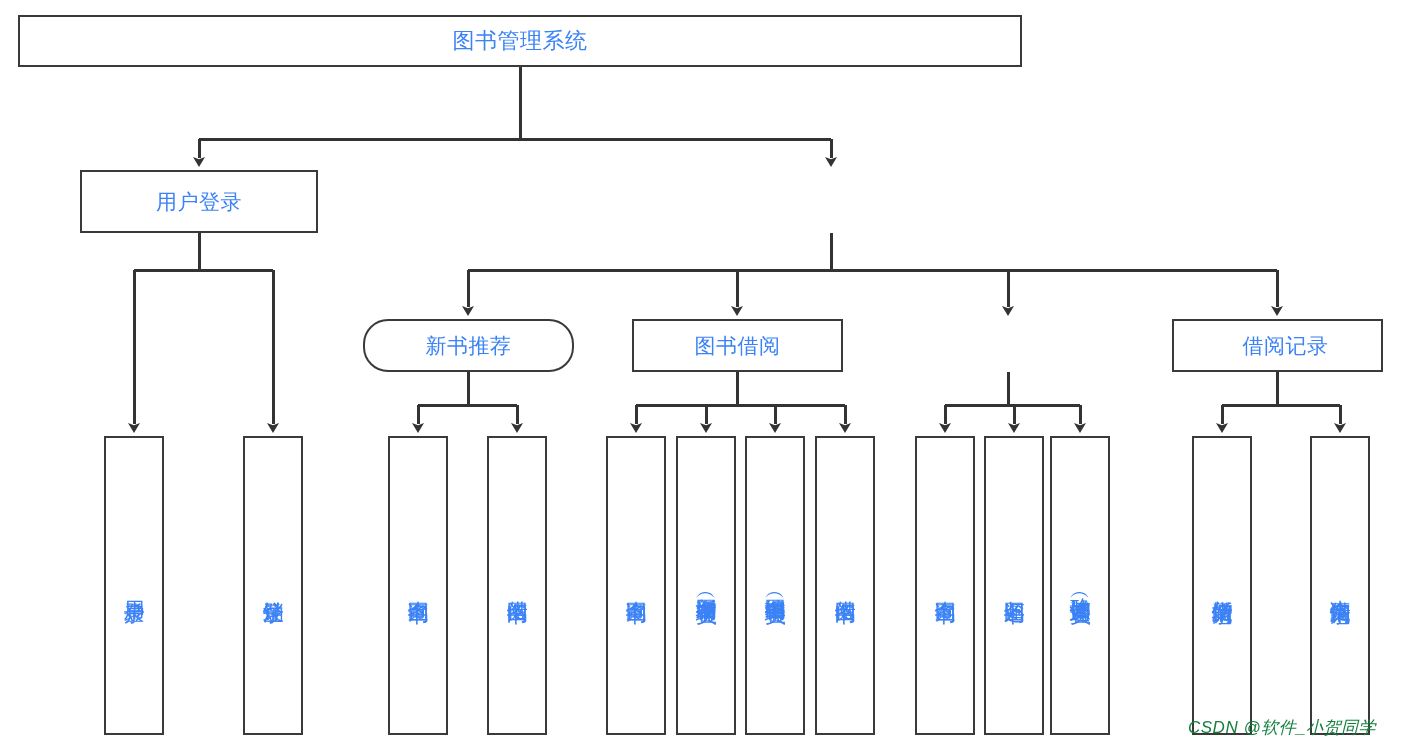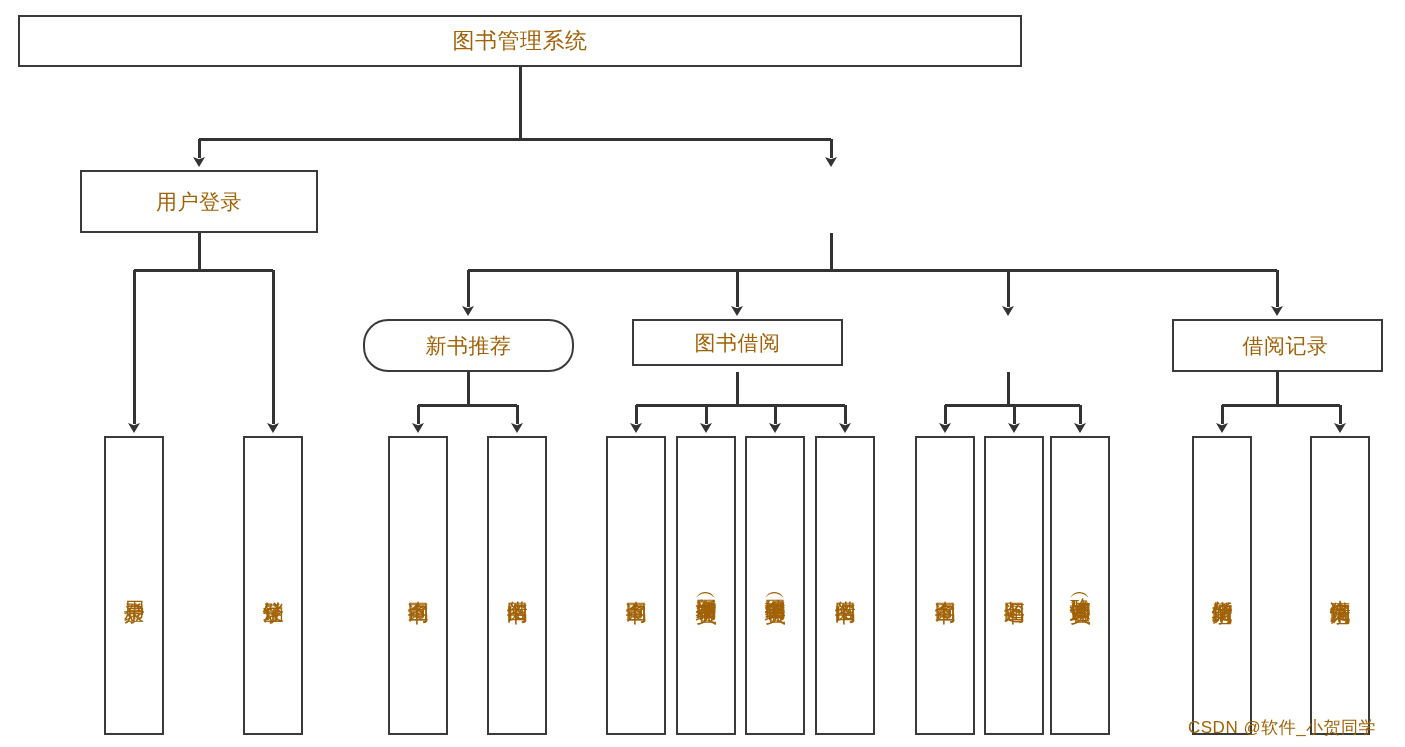--- a/index.html
+++ b/index.html
@@ -27,21 +27,21 @@
     pointer-events: none;
   }
   .node {
     position: absolute;
     box-sizing: border-box;
     background: #ffffff;
     border: 2px solid #3a3a3a;
     display: flex;
     align-items: center;
     justify-content: center;
-    color: #a16207;
+    color: #3b82f6;
     text-align: center;
   }
   .node-h {
     font-size: 21px;
     line-height: 1.2;
     letter-spacing: 0.5px;
     white-space: nowrap;
   }
   .node-v {
     font-size: 21px;
@@ -50,25 +50,26 @@
     writing-mode: vertical-rl;
     text-orientation: upright;
     align-items: center;
     justify-content: center;
   }
   .node-root {
     font-size: 22px;
   }
   .watermark {
     position: absolute;
-    color: #a16207;
+    color: #15803d;
     font-size: 17px;
     white-space: nowrap;
     user-select: none;
     letter-spacing: 0.5px;
+    font-style: italic;
   }
 </style>
 </head>
 <body>
 
 <div id="diagram-root">
 
   <svg class="edges" viewBox="0 0 1405 747">
     <defs>
       <marker id="arrow" markerWidth="10" markerHeight="12" refX="1" refY="6" orient="auto" markerUnits="userSpaceOnUse">
@@ -123,21 +124,21 @@
     <span>图书管理系统</span>
   </div>
 
   <div class="node node-h" style="left:80px; top:170px; width:238px; height:63px;">
     <span>用户登录</span>
   </div>
 
   <div class="node node-h" style="left:363px; top:319px; width:211px; height:53px;border-radius:25px;">
     <span>新书推荐</span>
   </div>
-  <div class="node node-h" style="left:632px; top:319px; width:211px; height:47px;">
+  <div class="node node-h" style="left:632px; top:319px; width:211px; height:53px;">
     <span>图书借阅</span>
   </div>
   <div class="node node-h" style="left:1172px; top:319px; width:211px; height:53px;padding-left:16px;">
     <span>借阅记录</span>
   </div>
 
   <div class="node node-v" style="left:104px; top:436px; width:60px; height:299px;">
     <span>用户登录</span>
   </div>
   <div class="node node-v" style="left:243px; top:436px; width:60px; height:299px;">

